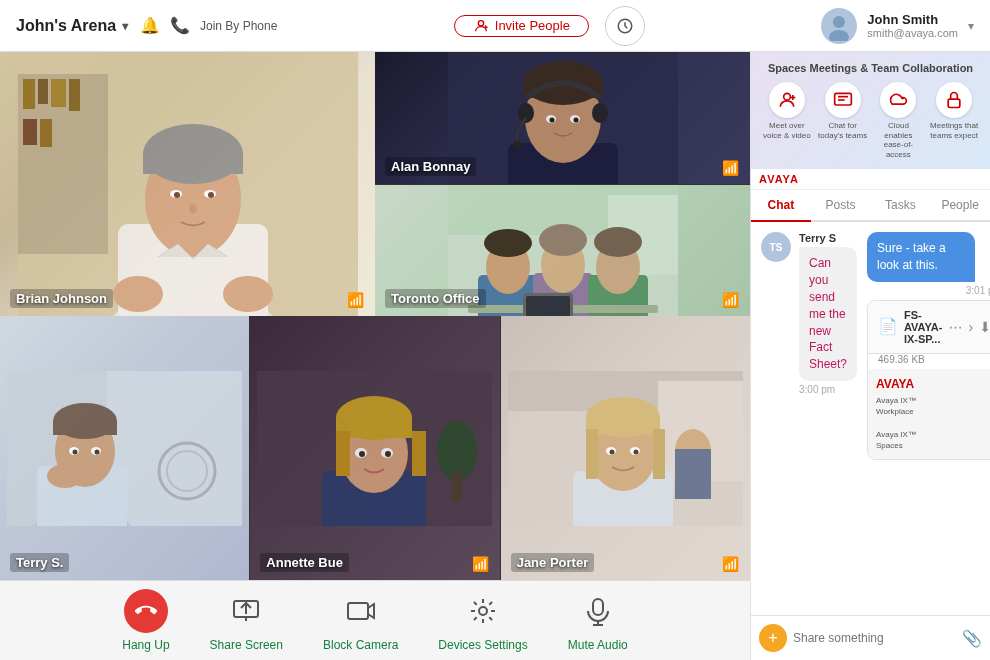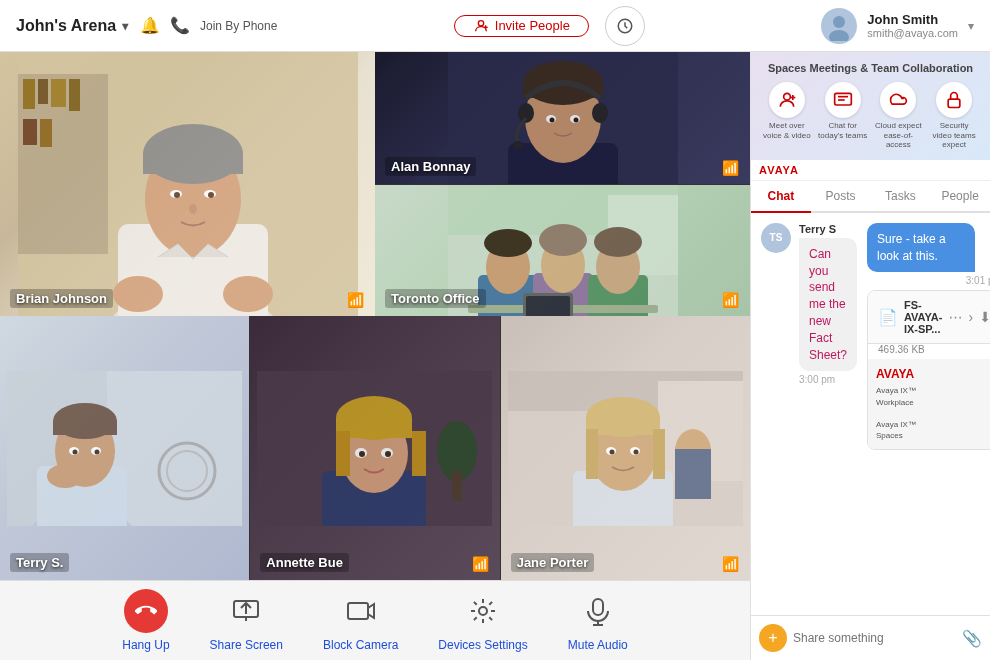--- a/index.html
+++ b/index.html
@@ -61,21 +61,21 @@
     }
     .signal-icon { position: absolute; bottom: 8px; right: 10px; color: #4caf50; font-size: 14px; }
 
     
     .toolbar {
       height: 80px; background: #f5f5f5; display: flex; align-items: center; justify-content: center;
       gap: 40px; border-top: 1px solid #ddd; flex-shrink: 0;
     }
     .toolbar-item { display: flex; flex-direction: column; align-items: center; gap: 5px; cursor: pointer; }
     .toolbar-icon { width: 44px; height: 44px; display: flex; align-items: center; justify-content: center; }
-    .toolbar-label { font-size: 12px; color: #1d4ed8; }
+    .toolbar-label { font-size: 12px; color: #15803d; }
     .hangup-circle { width: 44px; height: 44px; background: #e53935; border-radius: 50%; display: flex; align-items: center; justify-content: center; }
 
     
     .right-panel { width: 240px; background: #fff; display: flex; flex-direction: column; border-left: 1px solid #e0e0e0; flex-shrink: 0; }
 
     
     .avaya-banner { background: linear-gradient(135deg, #e8e0f0 0%, #d8e8f8 100%); padding: 10px 8px; text-align: center; flex-shrink: 0; }
     .avaya-banner-title { font-size: 11px; color: #444; font-weight: 600; margin-bottom: 8px; }
     .avaya-icons-row { display: flex; justify-content: space-around; }
     .avaya-icon-item { display: flex; flex-direction: column; align-items: center; gap: 3px; }
@@ -467,30 +467,30 @@
             </svg>
           </div>
           <div class="avaya-icon-text">Chat for today's teams</div>
         </div>
         <div class="avaya-icon-item">
           <div class="avaya-icon-circle">
             <svg width="20" height="20" viewBox="0 0 24 24" fill="none" stroke="#cc0000" stroke-width="2">
               <path d="M18 10h-1.3A7 7 0 1 0 5 17h13a4 4 0 0 0 0-8z"></path>
             </svg>
           </div>
-          <div class="avaya-icon-text">Cloud expect ease-of-access</div>
+          <div class="avaya-icon-text">Cloud enables ease-of-access</div>
         </div>
         <div class="avaya-icon-item">
           <div class="avaya-icon-circle">
             <svg width="20" height="20" viewBox="0 0 24 24" fill="none" stroke="#cc0000" stroke-width="2">
               <rect x="5" y="11" width="14" height="10" rx="2"></rect>
                 <path d="M8 11V7a4 4 0 1 1 8 0v4"></path>
             </svg>
           </div>
-          <div class="avaya-icon-text">Security video teams expect</div>
+          <div class="avaya-icon-text">Meetings that teams expect</div>
         </div>
       </div>
     </div>
 
     <div class="avaya-logo-bar">
       <span class="avaya-logo">AVAYA</span>
     </div>
 
     <div class="chat-tabs">
       <div class="chat-tab active">Chat</div>

